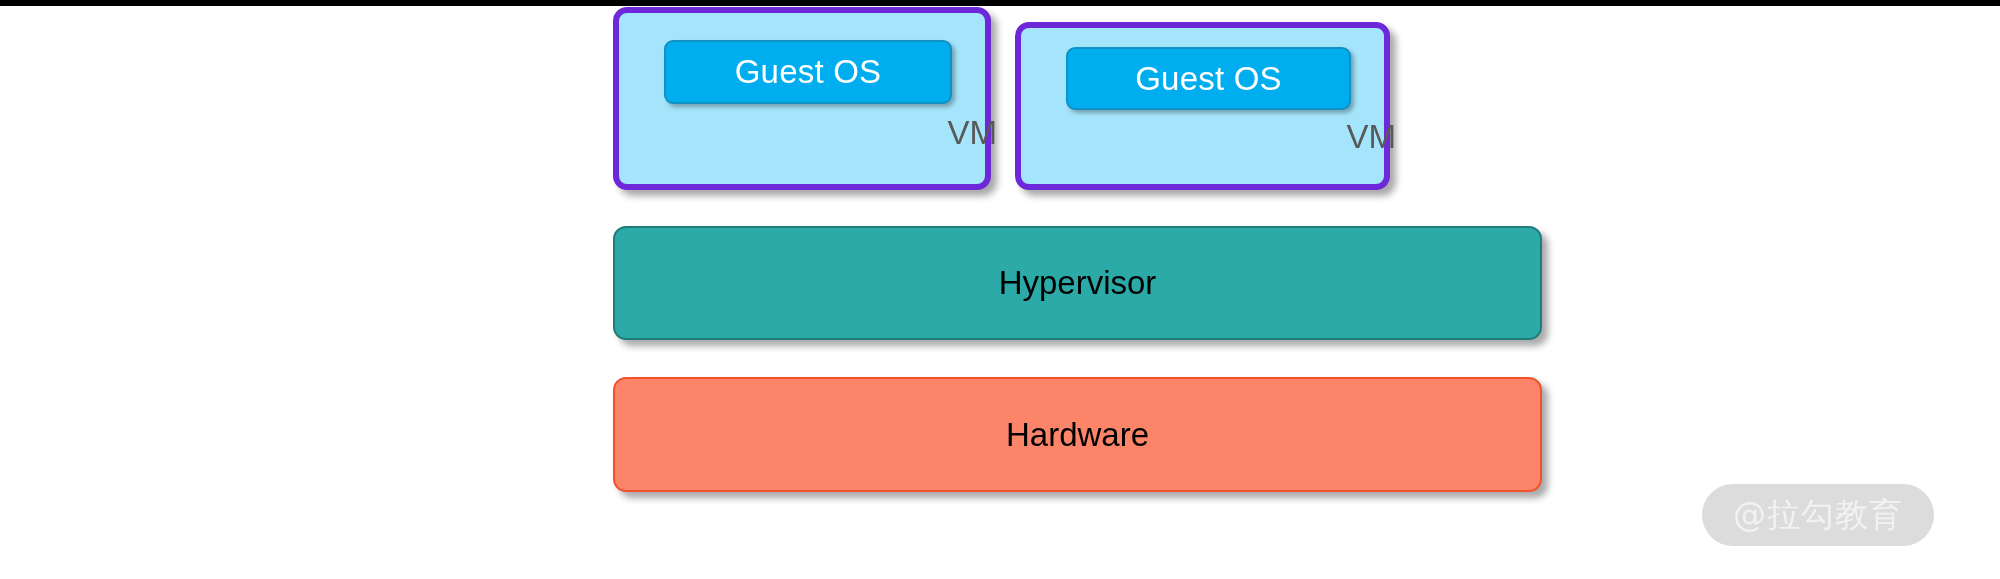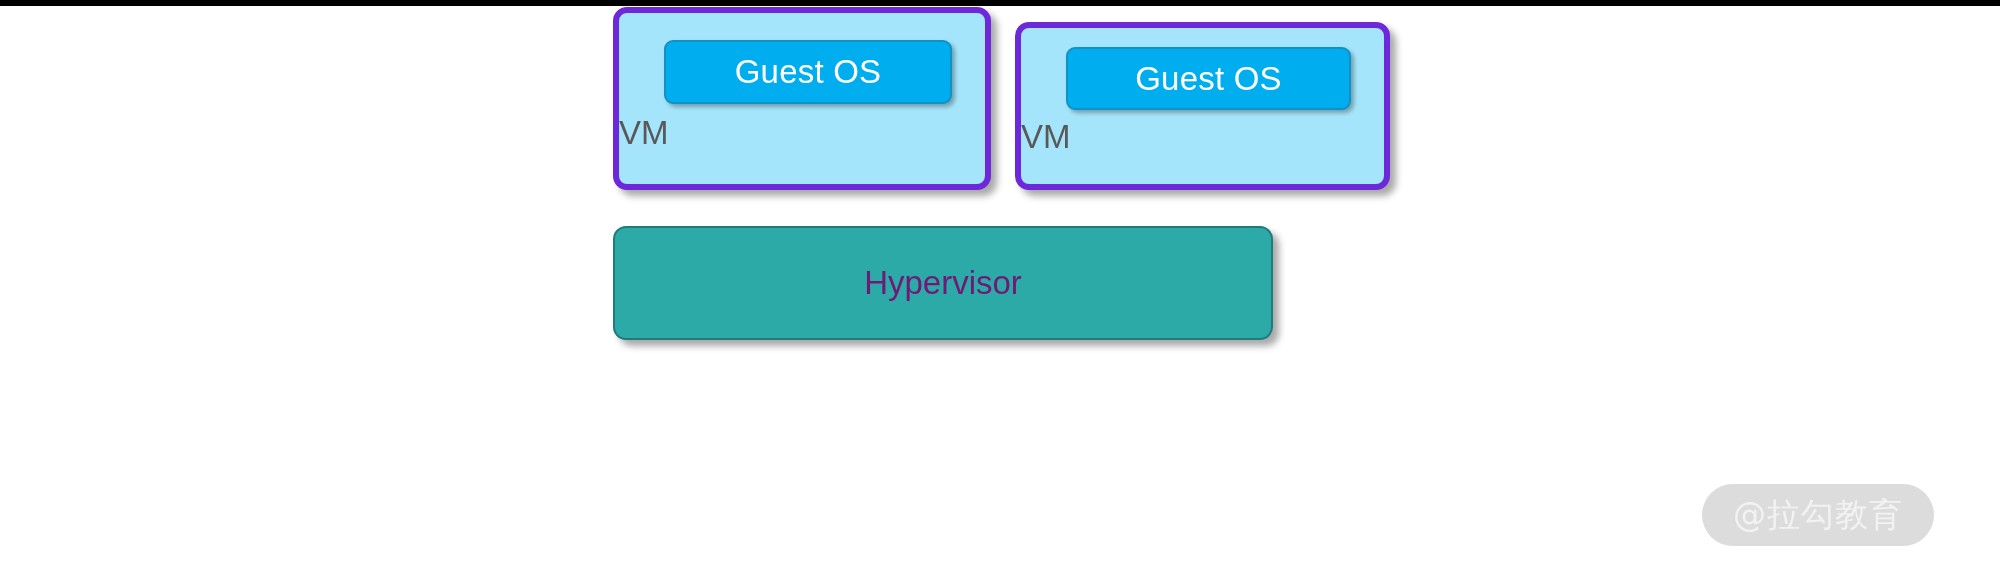--- a/index.html
+++ b/index.html
@@ -57,40 +57,40 @@
     font-size: 33px;
     letter-spacing: 0.2px;
     white-space: nowrap;
   }
   .vm-box.left  .guest-os { left: 45px; top: 27px; width: 288px; height: 64px; }
   .vm-box.right .guest-os { left: 45px; top: 19px; width: 285px; height: 63px; }
 
   
   .vm-label {
     position: absolute;
-    left: 0;
+    left: 12px;
     width: 100%;
-    text-align: left;
+    text-align: right;
     color: #595959;
     font-size: 33px;
     white-space: nowrap;
   }
   .vm-box.left  .vm-label { top: 101px; }
   .vm-box.right .vm-label { top: 90px; }
 
   
   .layer-bar {
     position: absolute;
     box-sizing: border-box;
     left: 613px;
-    width: 660px;
+    width: 929px;
     display: flex;
     align-items: center;
     justify-content: center;
-    color: #701a75;
+    color: #000000;
     font-size: 33px;
     white-space: nowrap;
   }
   .layer-bar.hypervisor {
     top: 226px;
     height: 114px;
     background: #2CAAA8;
     border: 2px solid #1F7C7B;
     border-radius: 13px;
     box-shadow: 6px 6px 7px rgba(0,0,0,0.34);
@@ -137,18 +137,19 @@
     <div class="vm-label">VM</div>
   </div>
 
   <div class="vm-box right">
     <div class="guest-os">Guest OS</div>
     <div class="vm-label">VM</div>
   </div>
 
   <div class="layer-bar hypervisor">Hypervisor</div>
 
+  <div class="layer-bar hardware">Hardware</div>
 
   <div class="watermark">
     <span class="watermark-text">@拉勾教育</span>
   </div>
 
 </div>
 
 </body></html>

